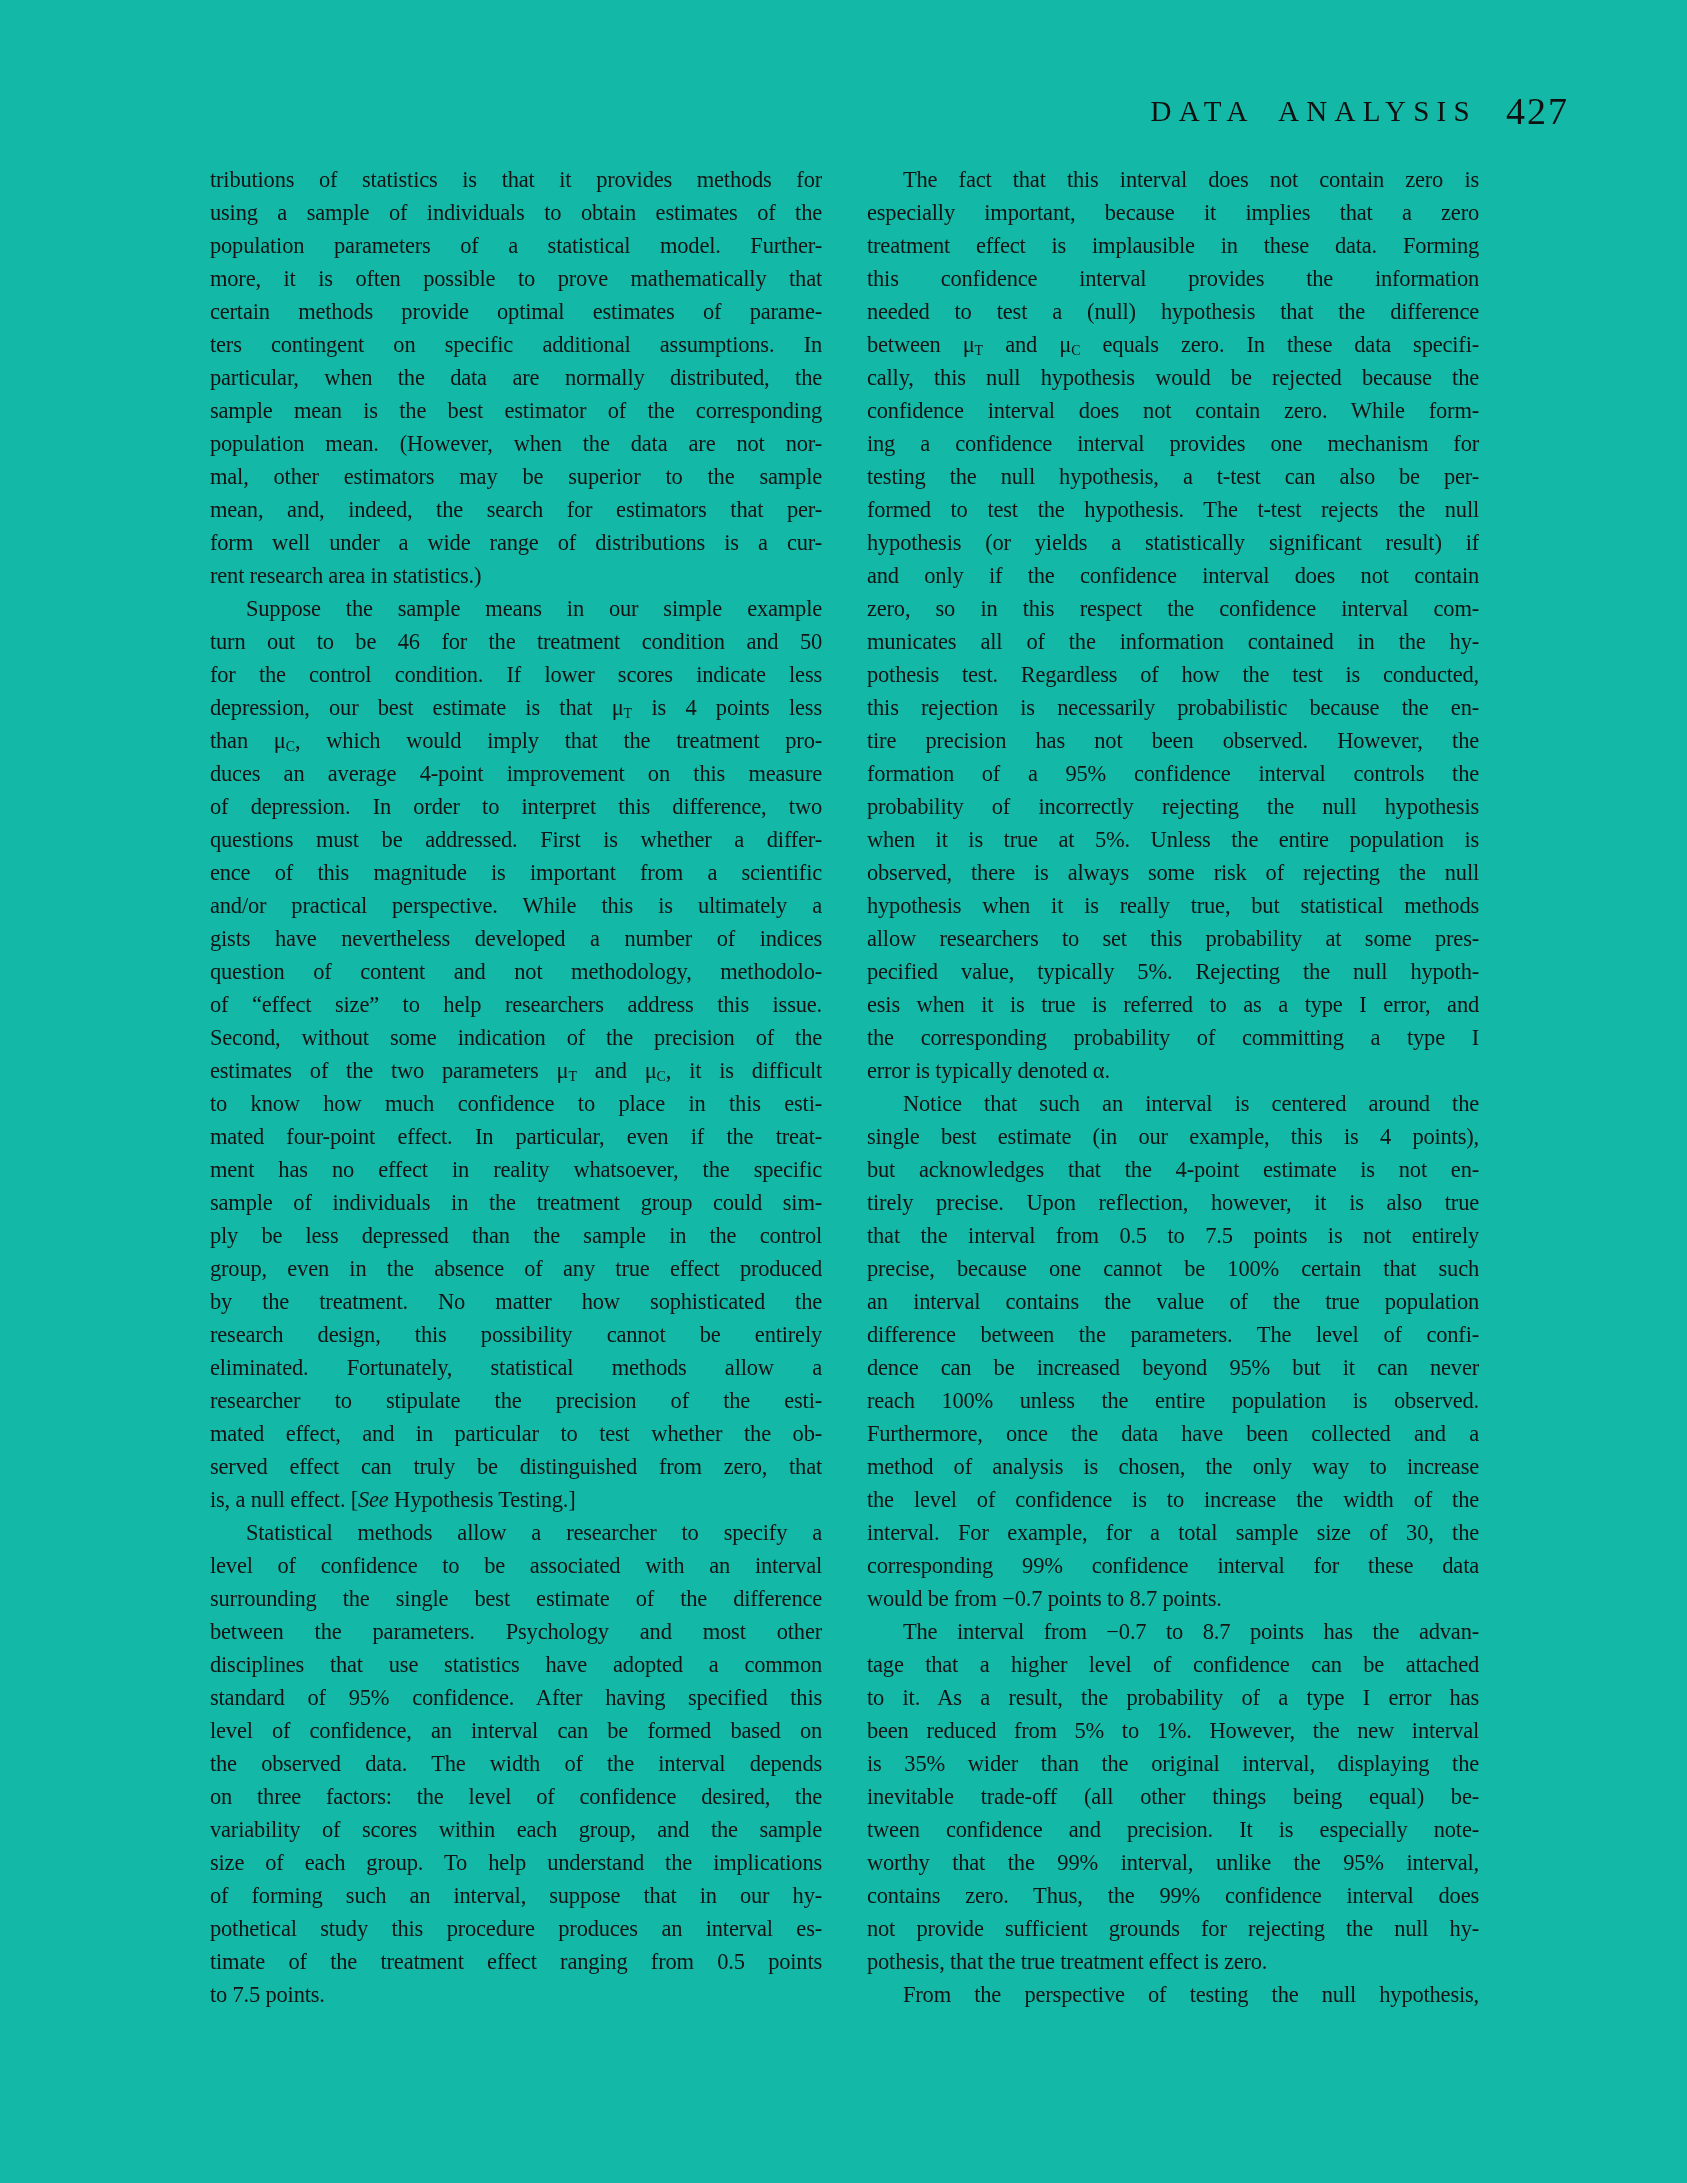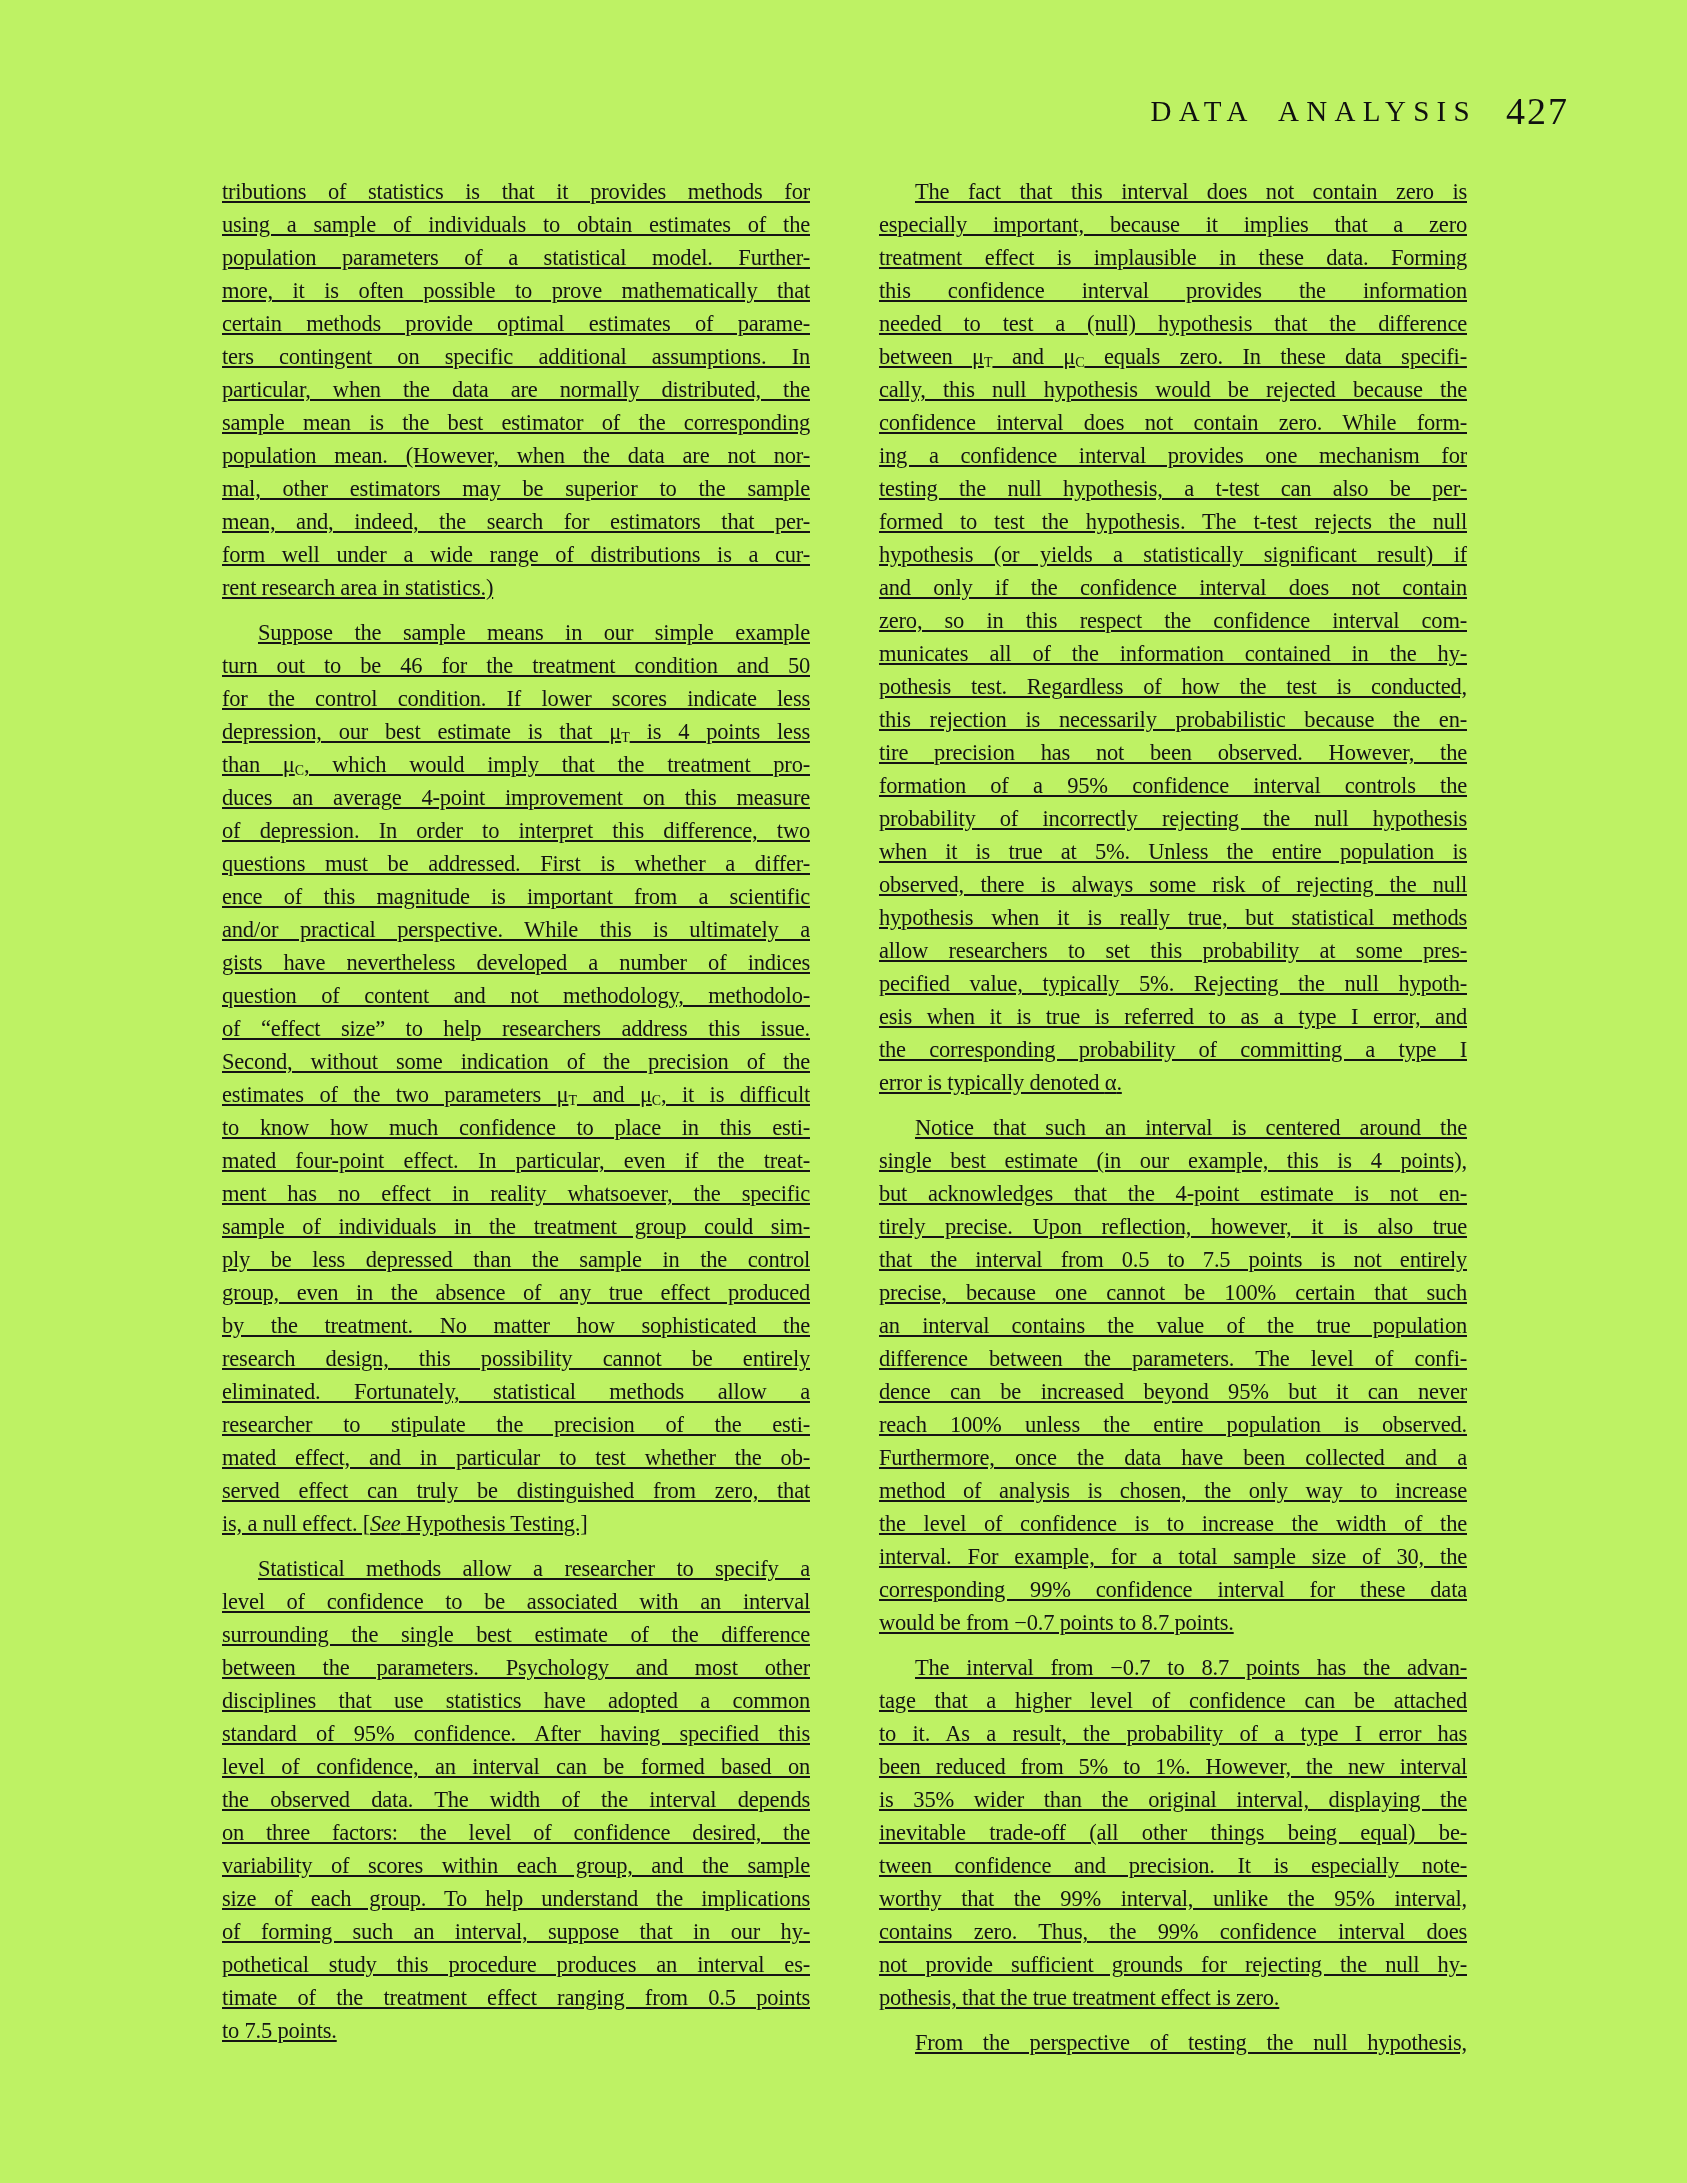--- a/index.html
+++ b/index.html
@@ -1,20 +1,20 @@
 <!DOCTYPE html>
 <html style="font-size:10.6px"><head>
 <meta charset="utf-8">
 <style>
   html, body { margin: 0; padding: 0; background: #ffffff; }
   .page {
     position: relative;
     width: 1688px;
     height: 2183px;
-    background: #bef264;
+    background: #14b8a6;
     color: #141414;
     font-family: "Liberation Serif", "DejaVu Serif", serif;
     overflow: hidden;
   }
   .running-head {
     position: absolute;
     top: 86px;
     right: 119px;
     display: flex;
     align-items: baseline;
@@ -36,21 +36,21 @@
   .col {
     position: absolute;
     top: 163px;
     width: 612px;
     font-size: 22.5px;
     line-height: 33px;
     letter-spacing: -0.2px;
   }
   .col-left  { left: 210px; }
   .col-right { left: 867px; }
-  .para { margin: 12px; text-decoration: underline; }
+  .para { margin: 0; }
   .line {
     height: 33px;
     overflow: hidden;
     text-align: justify;
     text-align-last: justify;
   }
   .line.last { text-align-last: left; }
   .para.indent > .line:first-child { text-indent: 36px; }
   .line sub {
     font-size: 0.62em;

